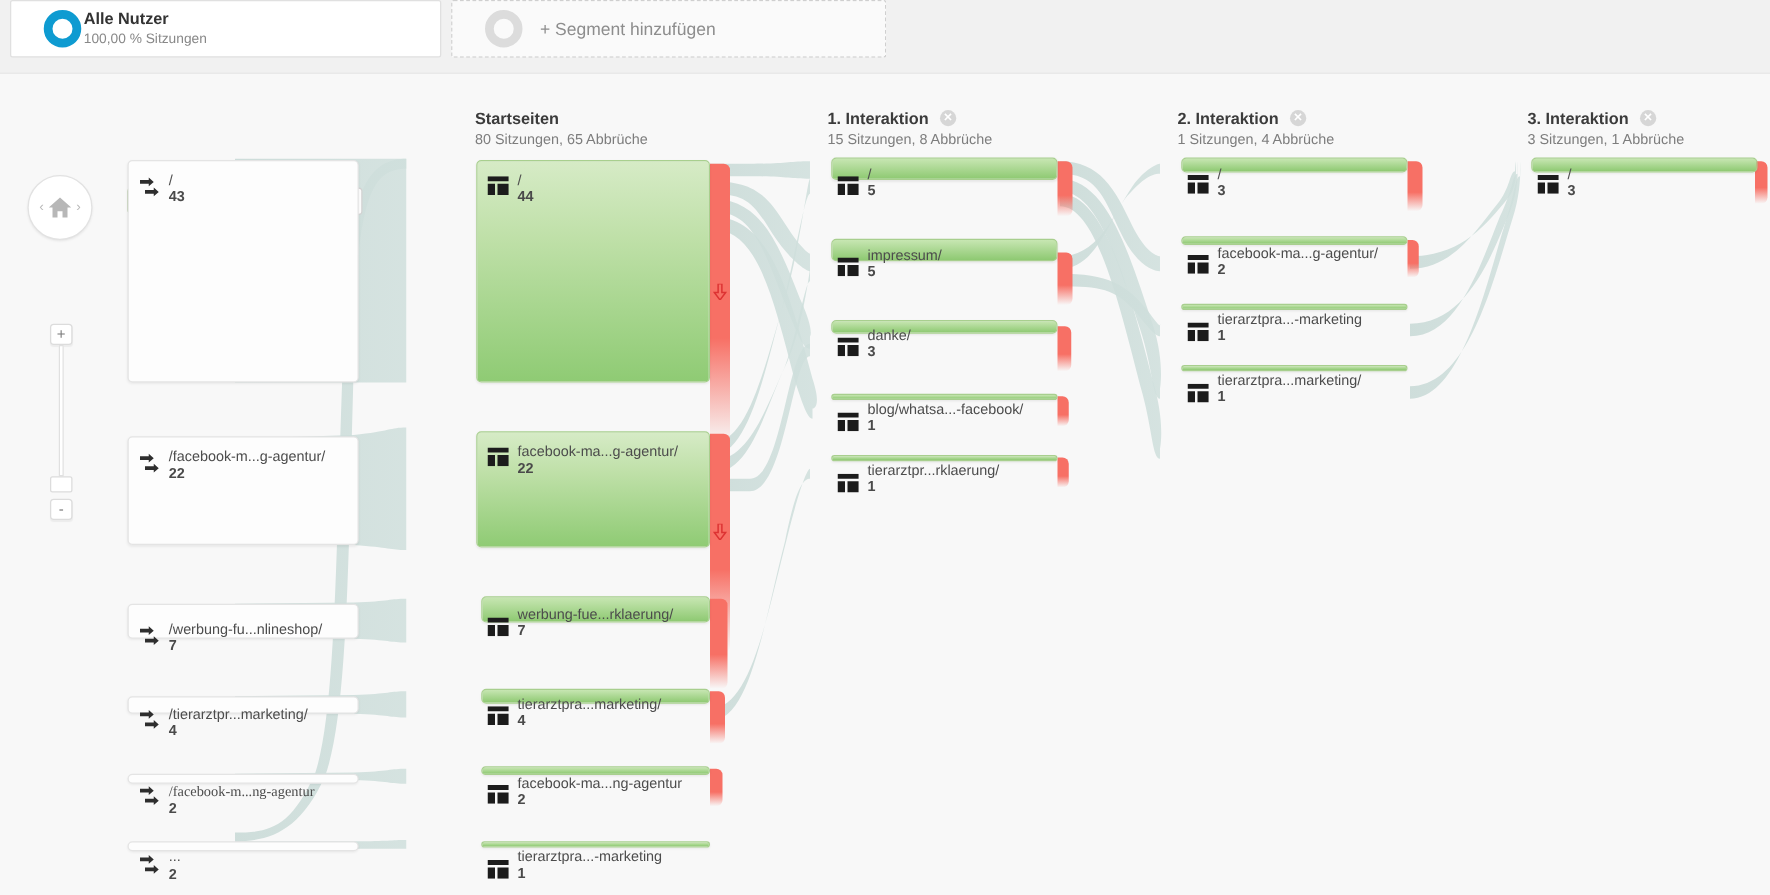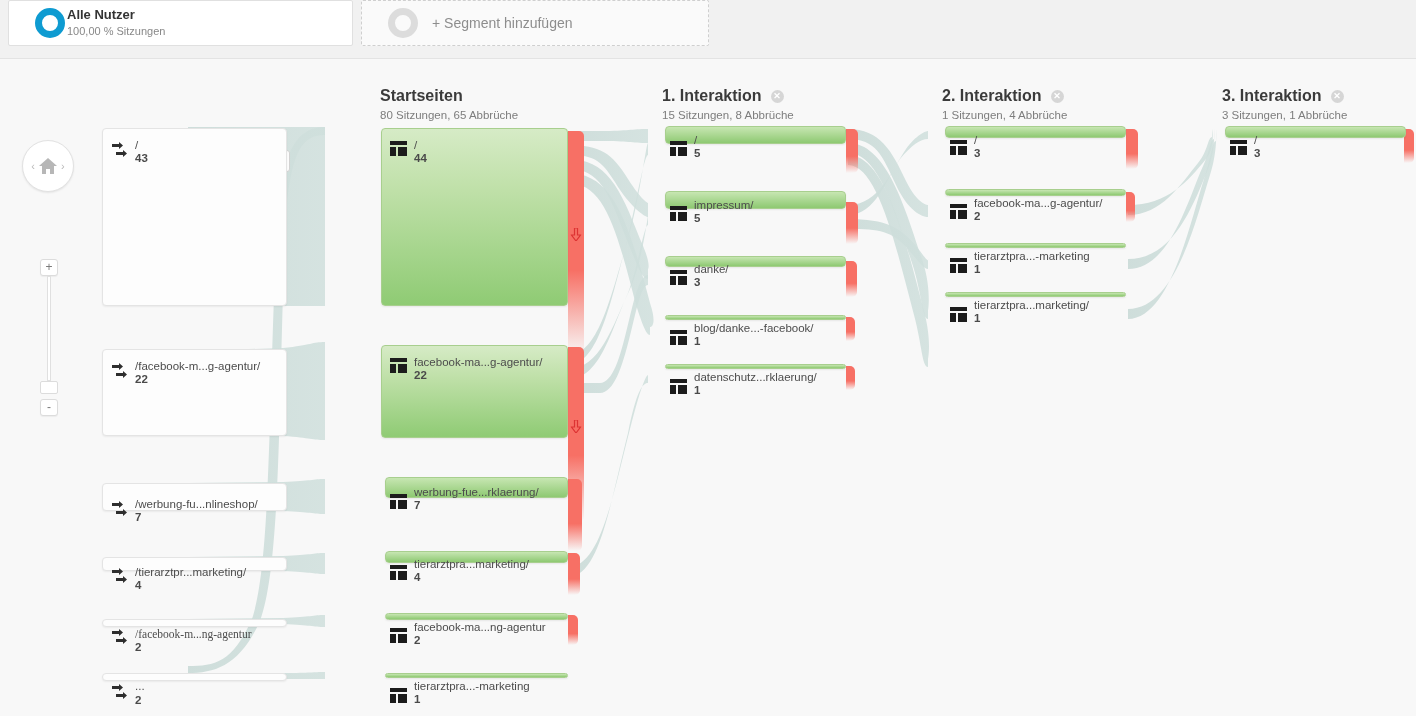--- a/index.html
+++ b/index.html
@@ -80,21 +80,21 @@
     position: absolute; left: 7px; top: 77px; width: 4px; height: 105px;
     background: #fff; border: 1px solid #e0e0e0;
   }
   #zoom-handle {
     position: absolute; left: 0px; top: 182px; width: 18px; height: 13px;
     background: #fff; border: 1px solid #dcdcdc; border-radius: 2px;
   }
 
   
   .col-head { position: absolute; top: 28px; }
-  .col-title { font-size: 16px; color: #3b3b3b; font-weight: bold; }
+  .col-title { font-size: 13px; color: #3b3b3b; font-weight: bold; }
   .col-sub { font-size: 11.5px; color: #7d7d7d; margin-top: 4px; }
   .head-row { display: flex; align-items: center; gap: 9px; }
   .close-icon {
     width: 13px; height: 13px; border-radius: 50%;
     background: #d6d6d6; color: #fff; font-size: 9px;
     line-height: 13px; text-align: center; font-weight: bold;
   }
 
   
   #dimension-select {
@@ -476,34 +476,34 @@
 
   <div class="dropoff" style="left:846px; top:258px; width:9px; height:24px;"></div>
   <div class="gnode thin" style="left:665px; top:256px; width:181px; height:5px;">
     <span class="page-icon" style="left:4px; top:14px;">
       <svg width="17" height="15" viewBox="0 0 17 15">
           <rect x="0" y="0" width="17" height="4" fill="#1c1c1c"></rect>
           <rect x="0" y="6" width="6" height="9" fill="#1c1c1c"></rect>
           <rect x="8" y="6" width="9" height="9" fill="#1c1c1c"></rect>
         </svg>
     </span>
-    <span class="gn-label" style="left:28px; top:6px;">blog/danke...-facebook/</span>
+    <span class="gn-label" style="left:28px; top:6px;">blog/whatsa...-facebook/</span>
     <span class="gn-count" style="left:28px; top:19px;">1</span>
   </div>
 
   <div class="dropoff" style="left:846px; top:307px; width:9px; height:24px;"></div>
   <div class="gnode thin" style="left:665px; top:305px; width:181px; height:5px;">
     <span class="page-icon" style="left:4px; top:14px;">
       <svg width="17" height="15" viewBox="0 0 17 15">
           <rect x="0" y="0" width="17" height="4" fill="#1c1c1c"></rect>
           <rect x="0" y="6" width="6" height="9" fill="#1c1c1c"></rect>
           <rect x="8" y="6" width="9" height="9" fill="#1c1c1c"></rect>
         </svg>
     </span>
-    <span class="gn-label" style="left:28px; top:6px;">datenschutz...rklaerung/</span>
+    <span class="gn-label" style="left:28px; top:6px;">tierarztpr...rklaerung/</span>
     <span class="gn-count" style="left:28px; top:19px;">1</span>
   </div>
 
   <div class="dropoff" style="left:1126px; top:70px; width:12px; height:40px;"></div>
   <div class="gnode thin" style="left:945px; top:67px; width:181px; height:12px;">
     <span class="page-icon" style="left:4px; top:13px;">
       <svg width="17" height="15" viewBox="0 0 17 15">
           <rect x="0" y="0" width="17" height="4" fill="#1c1c1c"></rect>
           <rect x="0" y="6" width="6" height="9" fill="#1c1c1c"></rect>
           <rect x="8" y="6" width="9" height="9" fill="#1c1c1c"></rect>

